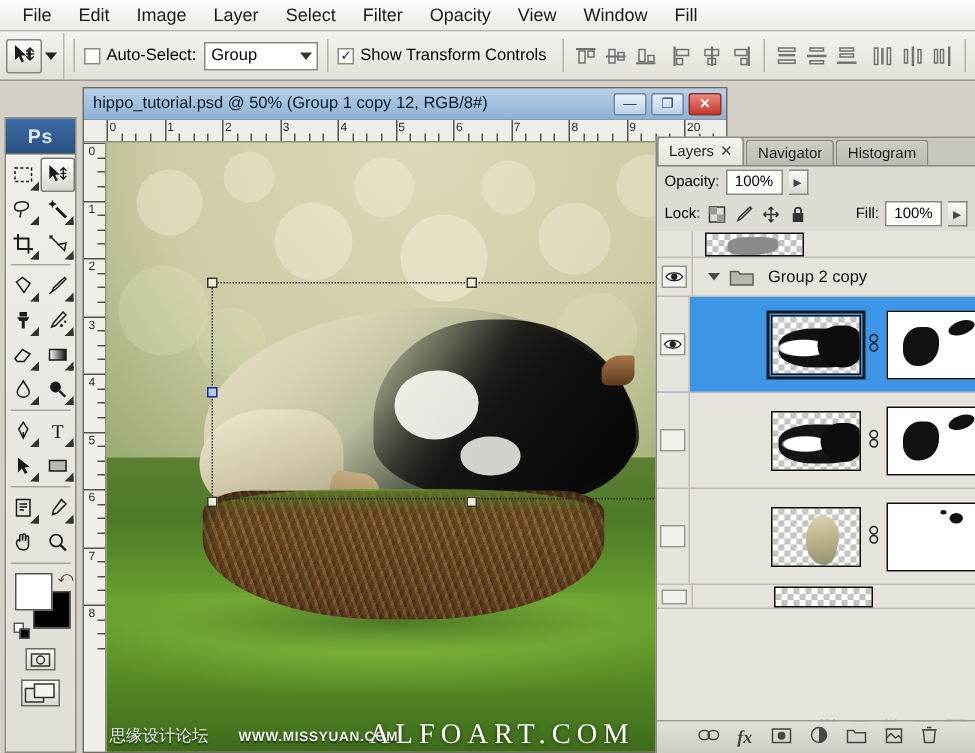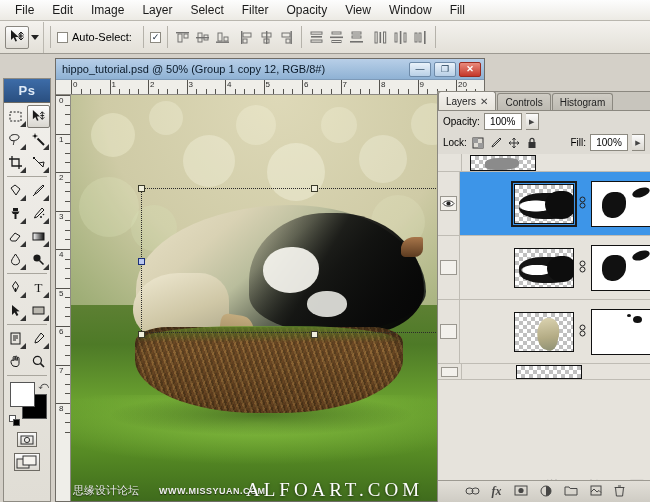--- a/index.html
+++ b/index.html
@@ -221,23 +221,28 @@
         <path d="M2 1 L2 11 L4.6 8.6 L6.4 12.6 L8 11.9 L6.2 8 L9.6 8 Z" fill="#1a1a1a"></path>
         <path d="M12 3 L12 11 M9.5 5.5 L12 3 L14.5 5.5 M9.5 8.5 L12 11 L14.5 8.5 M9.5 7 L14.5 7 M11 4.8 L11 9.2" stroke="#1a1a1a" stroke-width="1" fill="none"></path>
       </svg>
     </div>
     <div class="caret-dn" style="border-top-color:#222;"></div>
   </div>
 
   <div class="opt-sep"></div>
   <span class="chk"></span>
   <span class="opt-label">Auto-Select:</span>
+  <div class="opt-select">
+    <span>Group</span>
+    <span class="caret-dn"></span>
+  </div>
 
   <div class="opt-sep"></div>
   <span class="chk">✓</span>
+  <span class="opt-label">Show Transform Controls</span>
 
   <div class="opt-sep"></div>
   <div class="align-grp">
     <span class="align-ic">
       <svg width="15" height="15" viewBox="0 0 15 15">
           <rect x="1" y="2" width="13" height="1.4" fill="#444"></rect>
           <rect x="3" y="4" width="4" height="8" fill="none" stroke="#444"></rect>
           <rect x="9" y="4" width="4" height="4" fill="none" stroke="#444"></rect>
         </svg>
     </span>
@@ -718,21 +723,21 @@
 </div>
 
 <div id="panel">
 
   <div id="panel-tabs">
     <div class="ptab active">
       <span>Layers</span>
       <span class="x">✕</span>
     </div>
     <div class="ptab">
-      <span>Controls</span>
+      <span>Navigator</span>
     </div>
     <div class="ptab">
       <span>Histogram</span>
     </div>
   </div>
 
   <div id="blendrow">
     <span class="small-lab">Opacity:</span>
     <div class="numbox">100%</div>
     <div class="stepper">▶</div>
@@ -770,20 +775,37 @@
 
   <div id="layerlist">
 
     <div class="lrow" style="height:18px;align-items:flex-end;">
       <div class="eyecell"></div>
       <div class="thumb" style="height:16px;margin-top:0;">
         <div style="position:absolute;left:14px;top:2px;width:34px;height:12px;background:#8b8b8b;border-radius:40% 30% 50% 30%;"></div>
       </div>
     </div>
 
+    <div class="lrow group">
+      <div class="eyecell">
+        <div class="eyebox">
+          <svg width="13" height="9" viewBox="0 0 13 9">
+              <path d="M1 4.5 C3 1 10 1 12 4.5 C10 8 3 8 1 4.5 Z" fill="#fff" stroke="#222" stroke-width=".9"></path>
+              <circle cx="6.5" cy="4.5" r="2.1" fill="#222"></circle>
+            </svg>
+        </div>
+      </div>
+      <span class="tri"></span>
+      <span class="foldic">
+        <svg width="17" height="13" viewBox="0 0 17 13">
+            <path d="M1 3 L6 3 L7.4 4.6 L16 4.6 L16 12 L1 12 Z" fill="#b9b6ae" stroke="#5f5c56"></path>
+          </svg>
+      </span>
+      <span class="lname">Group 2 copy</span>
+    </div>
 
     <div class="lrow selected">
       <div class="eyecell" style="background:#e6e3dc;">
         <div class="eyebox">
           <svg width="13" height="9" viewBox="0 0 13 9">
               <path d="M1 4.5 C3 1 10 1 12 4.5 C10 8 3 8 1 4.5 Z" fill="#fff" stroke="#222" stroke-width=".9"></path>
               <circle cx="6.5" cy="4.5" r="2.1" fill="#222"></circle>
             </svg>
         </div>
       </div>

